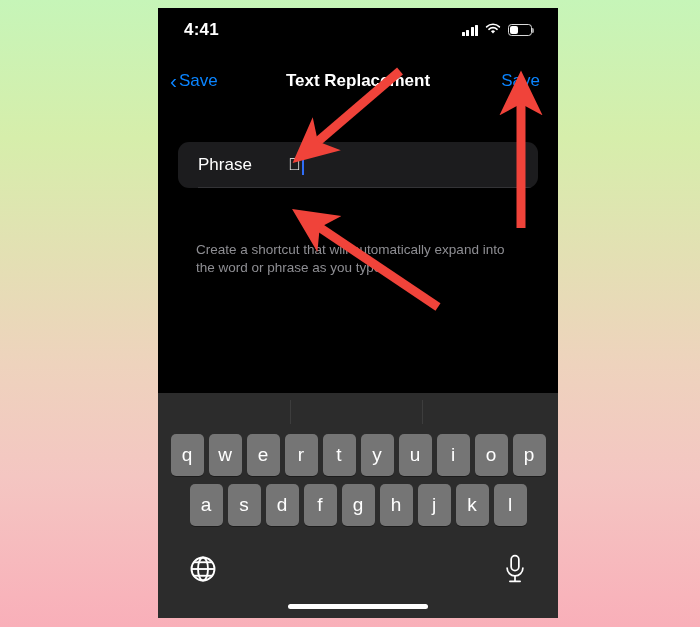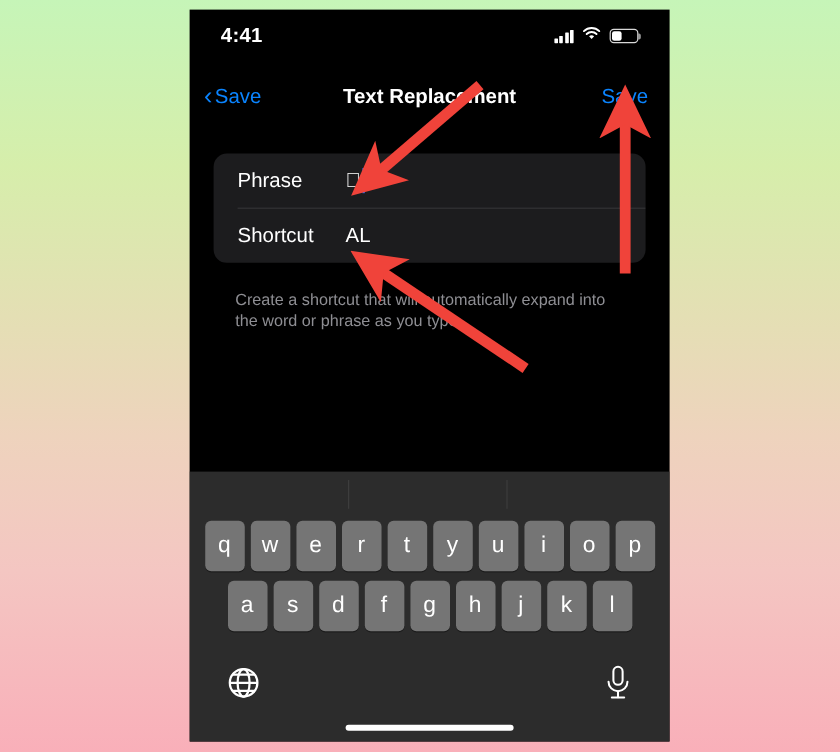--- a/index.html
+++ b/index.html
@@ -66,21 +66,21 @@
     color:#fff; font-size:17px; font-weight:bold;
   }
   #save-button{
     position:absolute; right:18px; top:0; height:34px;
     display:flex; align-items:center;
     color:#0a84ff; font-size:17px; cursor:pointer;
   }
 
   
   #form-card{
-    position:absolute; left:20px; top:120px; right:20px;
+    position:absolute; left:20px; top:134px; right:20px;
     background:#1c1c1e; border-radius:11px; overflow:hidden;
   }
   .form-row{
     display:flex; align-items:center; height:45px; padding-left:20px;
   }
   .row-label{ color:#fff; font-size:17px; width:90px; flex:none; }
   .row-value{ color:#fff; font-size:17px; display:flex; align-items:center; }
   .apple-glyph{ font-size:17px; line-height:1; color:#fff; }
   .caret{
     display:inline-block; width:2px; height:21px;
@@ -176,24 +176,20 @@
     <div class="form-row">
       <span class="row-label">Phrase</span>
       <span class="row-value">
         <span class="apple-glyph"></span>
         <span class="caret"></span>
       </span>
     </div>
 
     <div class="row-sep"></div>
 
-    <div class="form-row">
-      <span class="row-label">Shortcut</span>
-      <span class="row-value">AL</span>
-    </div>
 
   </div>
 
   <div id="helper-text">Create a shortcut that will automatically expand into the word or phrase as you type.</div>
 
   <div id="keyboard">
 
     <div id="predictive-bar">
       <div class="pred-div" style="left:132px;"></div>
       <div class="pred-div" style="left:264px;"></div>

